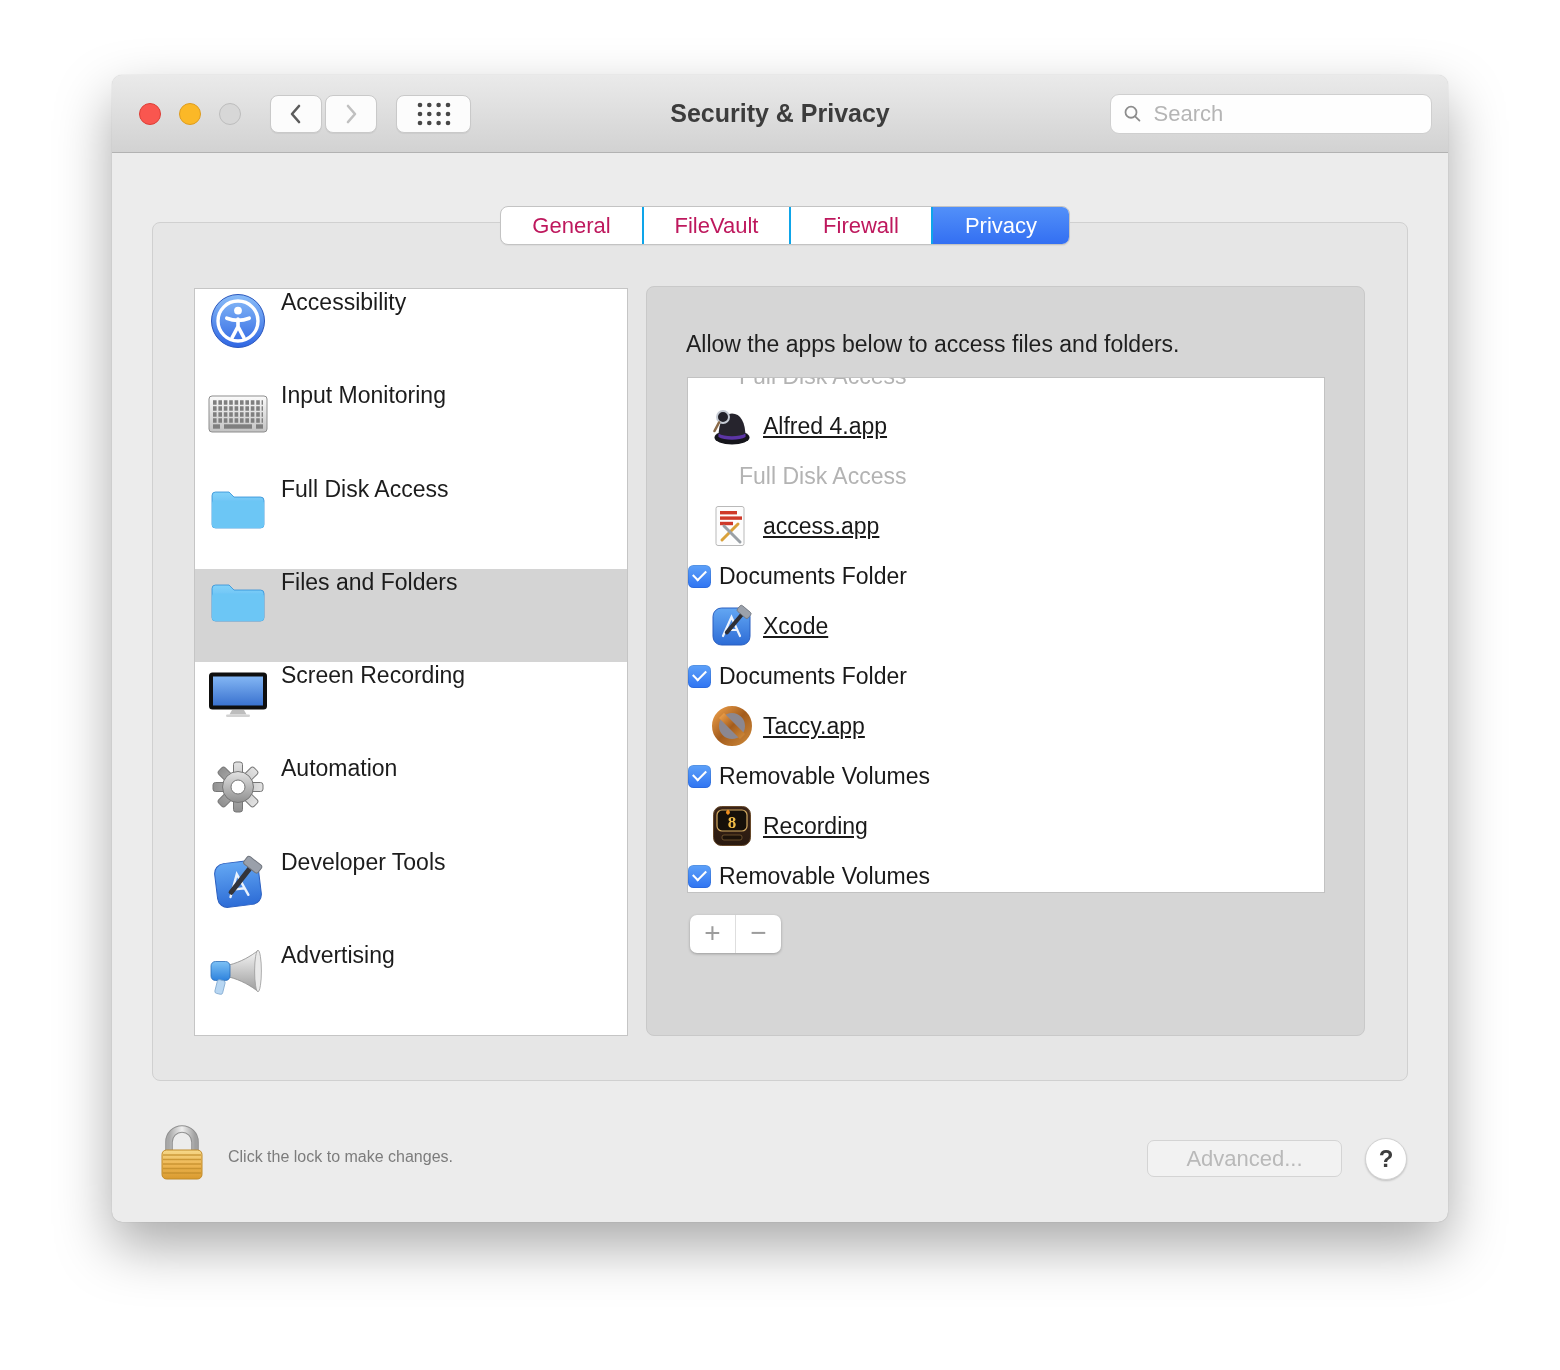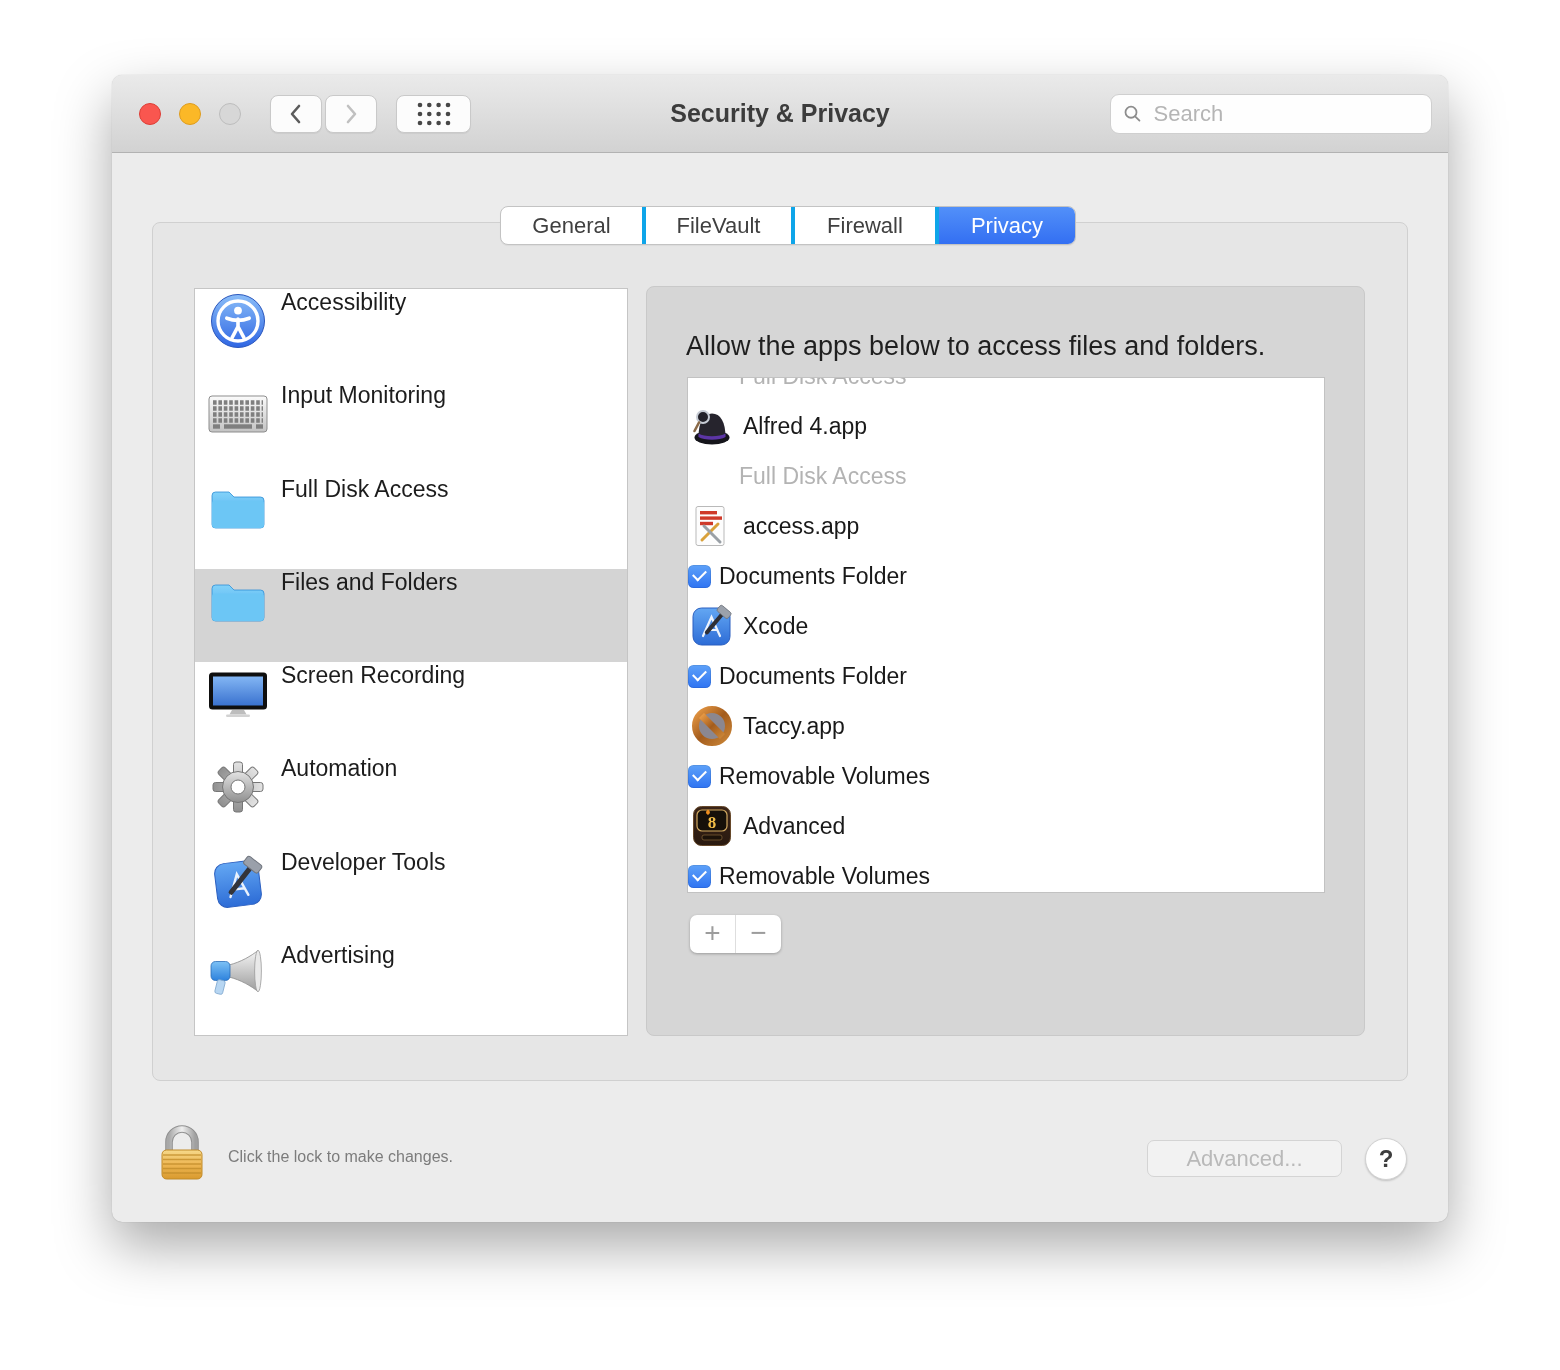--- a/index.html
+++ b/index.html
@@ -51,21 +51,21 @@
   }
   .search input::placeholder{color:#b5b5b5;}
   
   .tabs{
     position:absolute;top:131px;left:388px;height:39px;display:flex;z-index:6;
     background:#ffffff;border:1px solid #c3c3c3;border-radius:8px;overflow:hidden;
     box-shadow:0 1px 1px rgba(0,0,0,.05);box-sizing:border-box;
   }
   .tab{
     display:flex;align-items:center;justify-content:center;
-    font-size:22px;color:#404040;border-right:4px solid #0ea5e9;cursor:default;
+    font-size:22px;color:#be185d;border-right:2px solid #0ea5e9;cursor:default;
   }
   .tab:last-child{border-right:none;}
   .tab.active{
     background:linear-gradient(#5290f9,#336ff2);color:#fff;border-color:transparent;
   }
   .tab-general{width:141px;}
   .tab-filevault{width:145px;}
   .tab-firewall{width:140px;}
   .tab-privacy{width:136px;}
   
@@ -79,29 +79,29 @@
   }
   .side-item{flex:1;display:flex;align-items:flex-start;gap:11px;padding-left:11px;}
   .side-item.selected{background:#d4d4d4;}
   .icon-box{width:64px;height:64px;flex:none;display:flex;align-items:center;justify-content:center;}
   .side-label{font-size:23px;color:#1c1c1c;}
   
   .right-pane{
     position:absolute;left:493px;top:63px;width:719px;height:750px;box-sizing:border-box;
     background:#d6d6d6;border:1px solid #c9c9c9;border-radius:8px;
   }
-  .pane-heading{position:absolute;left:39px;top:44px;font-size:27px;color:#1f1f1f;}
+  .pane-heading{position:absolute;left:39px;top:44px;font-size:23px;color:#1f1f1f;}
   .app-list{
     position:absolute;left:40px;top:90px;width:638px;height:516px;box-sizing:border-box;
     background:#fff;border:1px solid #c2c2c2;overflow:hidden;
   }
   .list-row{height:50px;display:flex;align-items:center;}
   .list-row.first{margin-top:-27px;}
   .row-section{padding-left:51px;font-size:23px;color:#b3b3b3;}
-  .row-app{padding-left:2px;gap:9px;font-size:23px;color:#191919;}
+  .row-app{padding-left:22px;gap:9px;font-size:23px;color:#191919;text-decoration:underline;}
   .app-icon-box{width:44px;height:44px;flex:none;display:flex;align-items:center;justify-content:center;}
   .row-perm{gap:8px;font-size:23px;color:#191919;}
   .checkbox{
     width:23px;height:23px;border-radius:5.5px;flex:none;position:relative;
     background:linear-gradient(#5da1f9,#2f74f2);
     box-shadow:inset 0 0 0 1px rgba(0,0,0,.08);
   }
   .checkbox::after{
     content:"";position:absolute;left:4.5px;top:5.5px;width:11px;height:6px;
     border-left:2.6px solid #fff;border-bottom:2.6px solid #fff;transform:rotate(-45deg);
@@ -465,21 +465,21 @@
                     <stop offset="1" stop-color="#2a1a10"></stop>
                   </linearGradient>
                 </defs>
               <rect x="3.5" y="2.5" width="37" height="39" rx="8" fill="url(#tbg)" stroke="#66482a"></rect>
               <rect x="7" y="6" width="30" height="21" rx="5" fill="#161009" stroke="#d2a961" stroke-width="1.2"></rect>
               <text x="22" y="23.5" font-size="17" font-weight="bold" fill="#f0bc47" text-anchor="middle" font-family="'Liberation Serif','DejaVu Serif',serif">8</text>
               <path d="M18 5.5 c2.6 1.8 2.6 4 0 5.4 c-2.6 -1.4 -2.6 -3.6 0 -5.4 z" fill="#ef8f1f"></path>
               <rect x="12" y="31" width="20" height="5" rx="2" fill="#1c1209" stroke="#7a5c33" stroke-width="0.8"></rect>
             </svg>
           </span>
-          <span>Advanced</span>
+          <span>Recording</span>
         </div>
 
         <div class="list-row row-perm">
           <span class="checkbox"></span>
           <span>Removable Volumes</span>
         </div>
 
       </div>
 
       <div class="add-remove">

